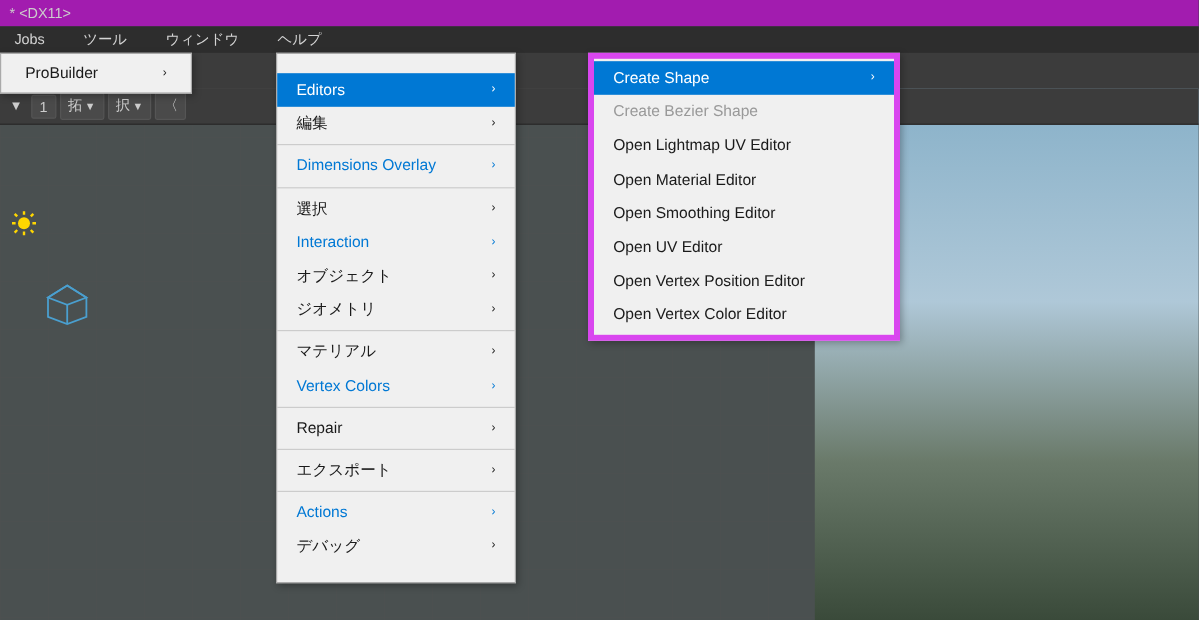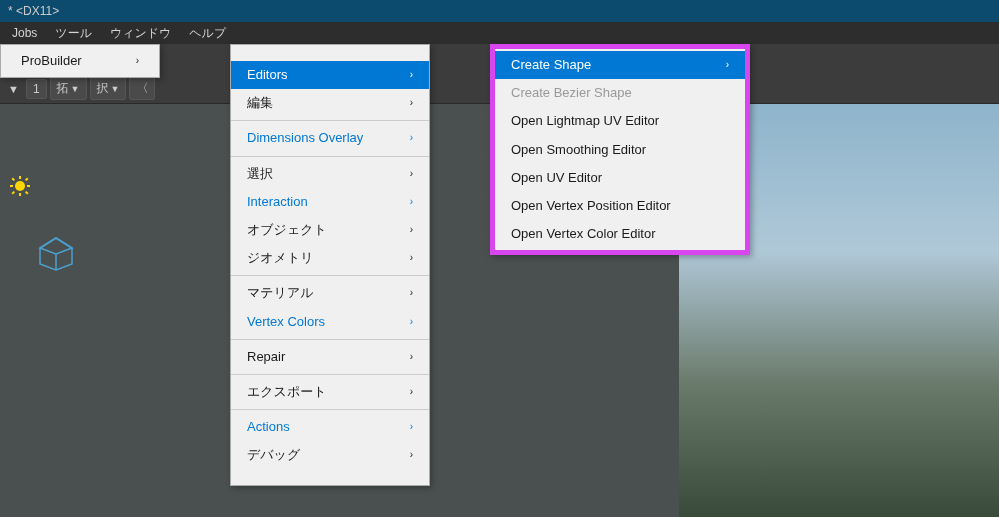--- a/index.html
+++ b/index.html
@@ -9,38 +9,38 @@
       background: #3c3c3c;
       font-family: 'Segoe UI', Arial, sans-serif;
       font-size: 13px;
       overflow: hidden;
       position: relative;
     }
 
     
     .title-bar {
       height: 22px;
-      background: #0c4a6e;
+      background: #a21caf;
       display: flex;
       align-items: center;
       padding: 0 8px;
       color: #ccc;
       font-size: 12px;
     }
 
     
     .menu-bar {
       height: 22px;
       background: #2d2d2d;
       display: flex;
       align-items: center;
       padding: 11px 4px;
       color: #d4d4d4;
       font-size: 12px;
-      gap: 2px;
+      gap: 16px;
     }
     .menu-bar-item {
       padding: 2px 8px;
       cursor: pointer;
       border-radius: 2px;
     }
 
     
     .main-area {
       position: absolute;
@@ -300,20 +300,23 @@
 
   <div class="menu-item disabled">
     <span>Create Bezier Shape</span>
   </div>
 
 
   <div class="menu-item">
     <span>Open Lightmap UV Editor</span>
   </div>
 
+  <div class="menu-item">
+    <span>Open Material Editor</span>
+  </div>
 
   <div class="menu-item">
     <span>Open Smoothing Editor</span>
   </div>
 
   <div class="menu-item">
     <span>Open UV Editor</span>
   </div>
 
   <div class="menu-item">

